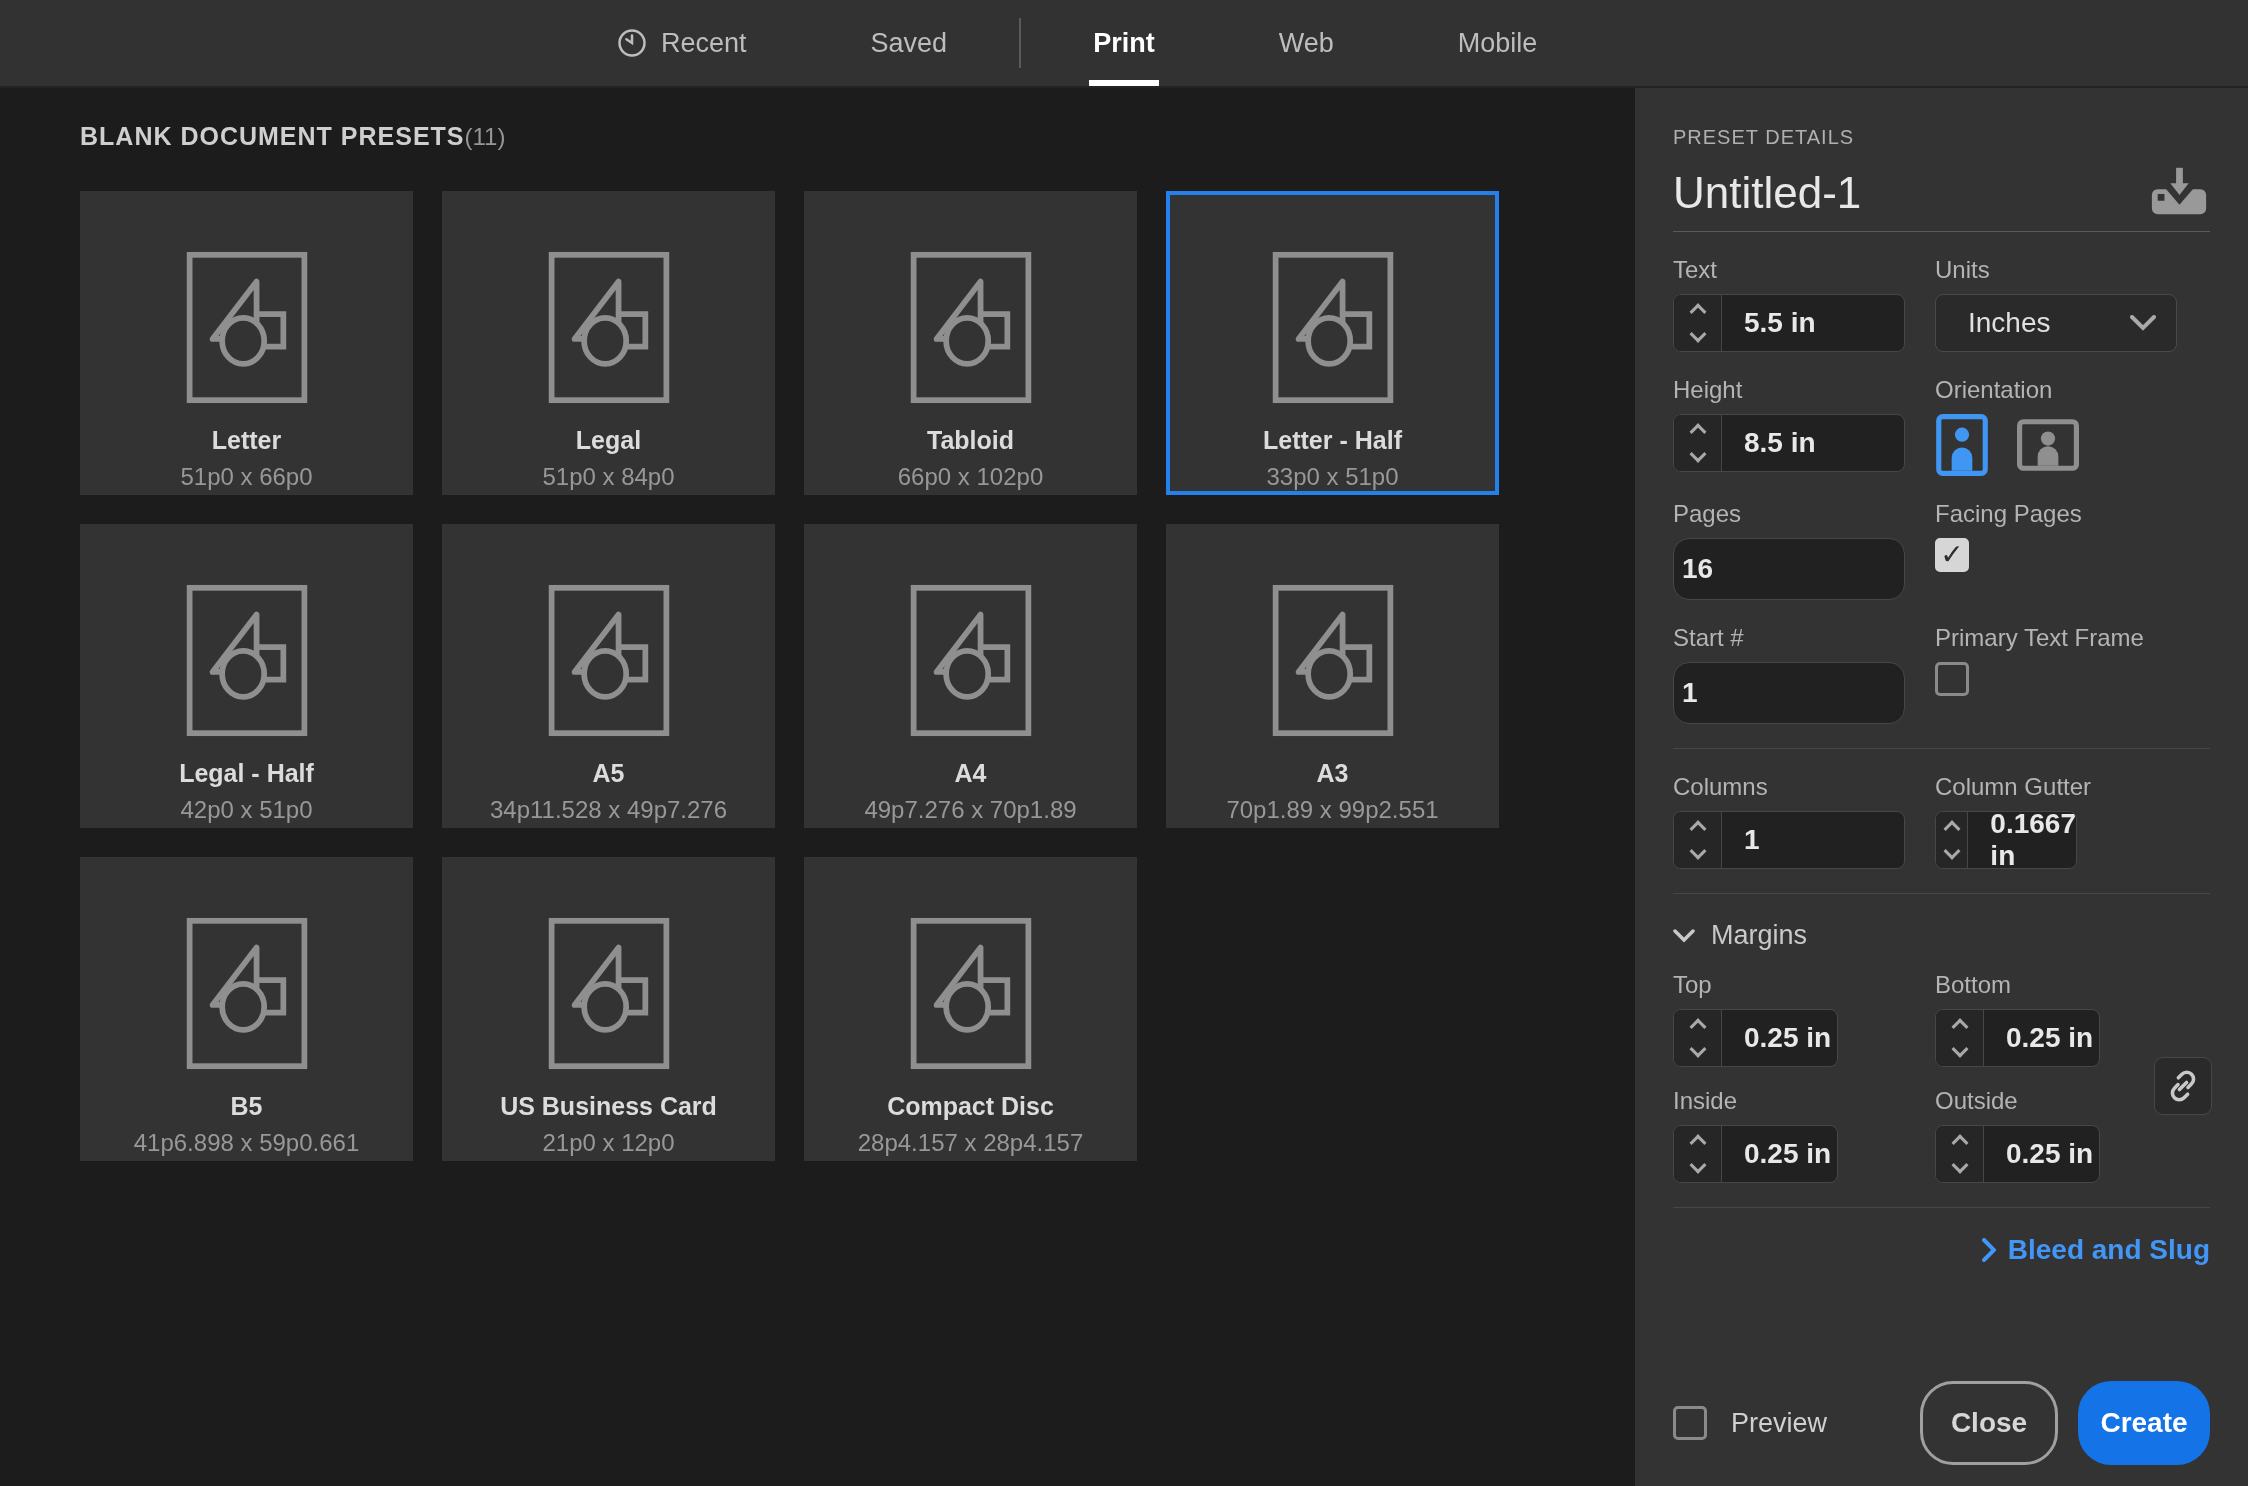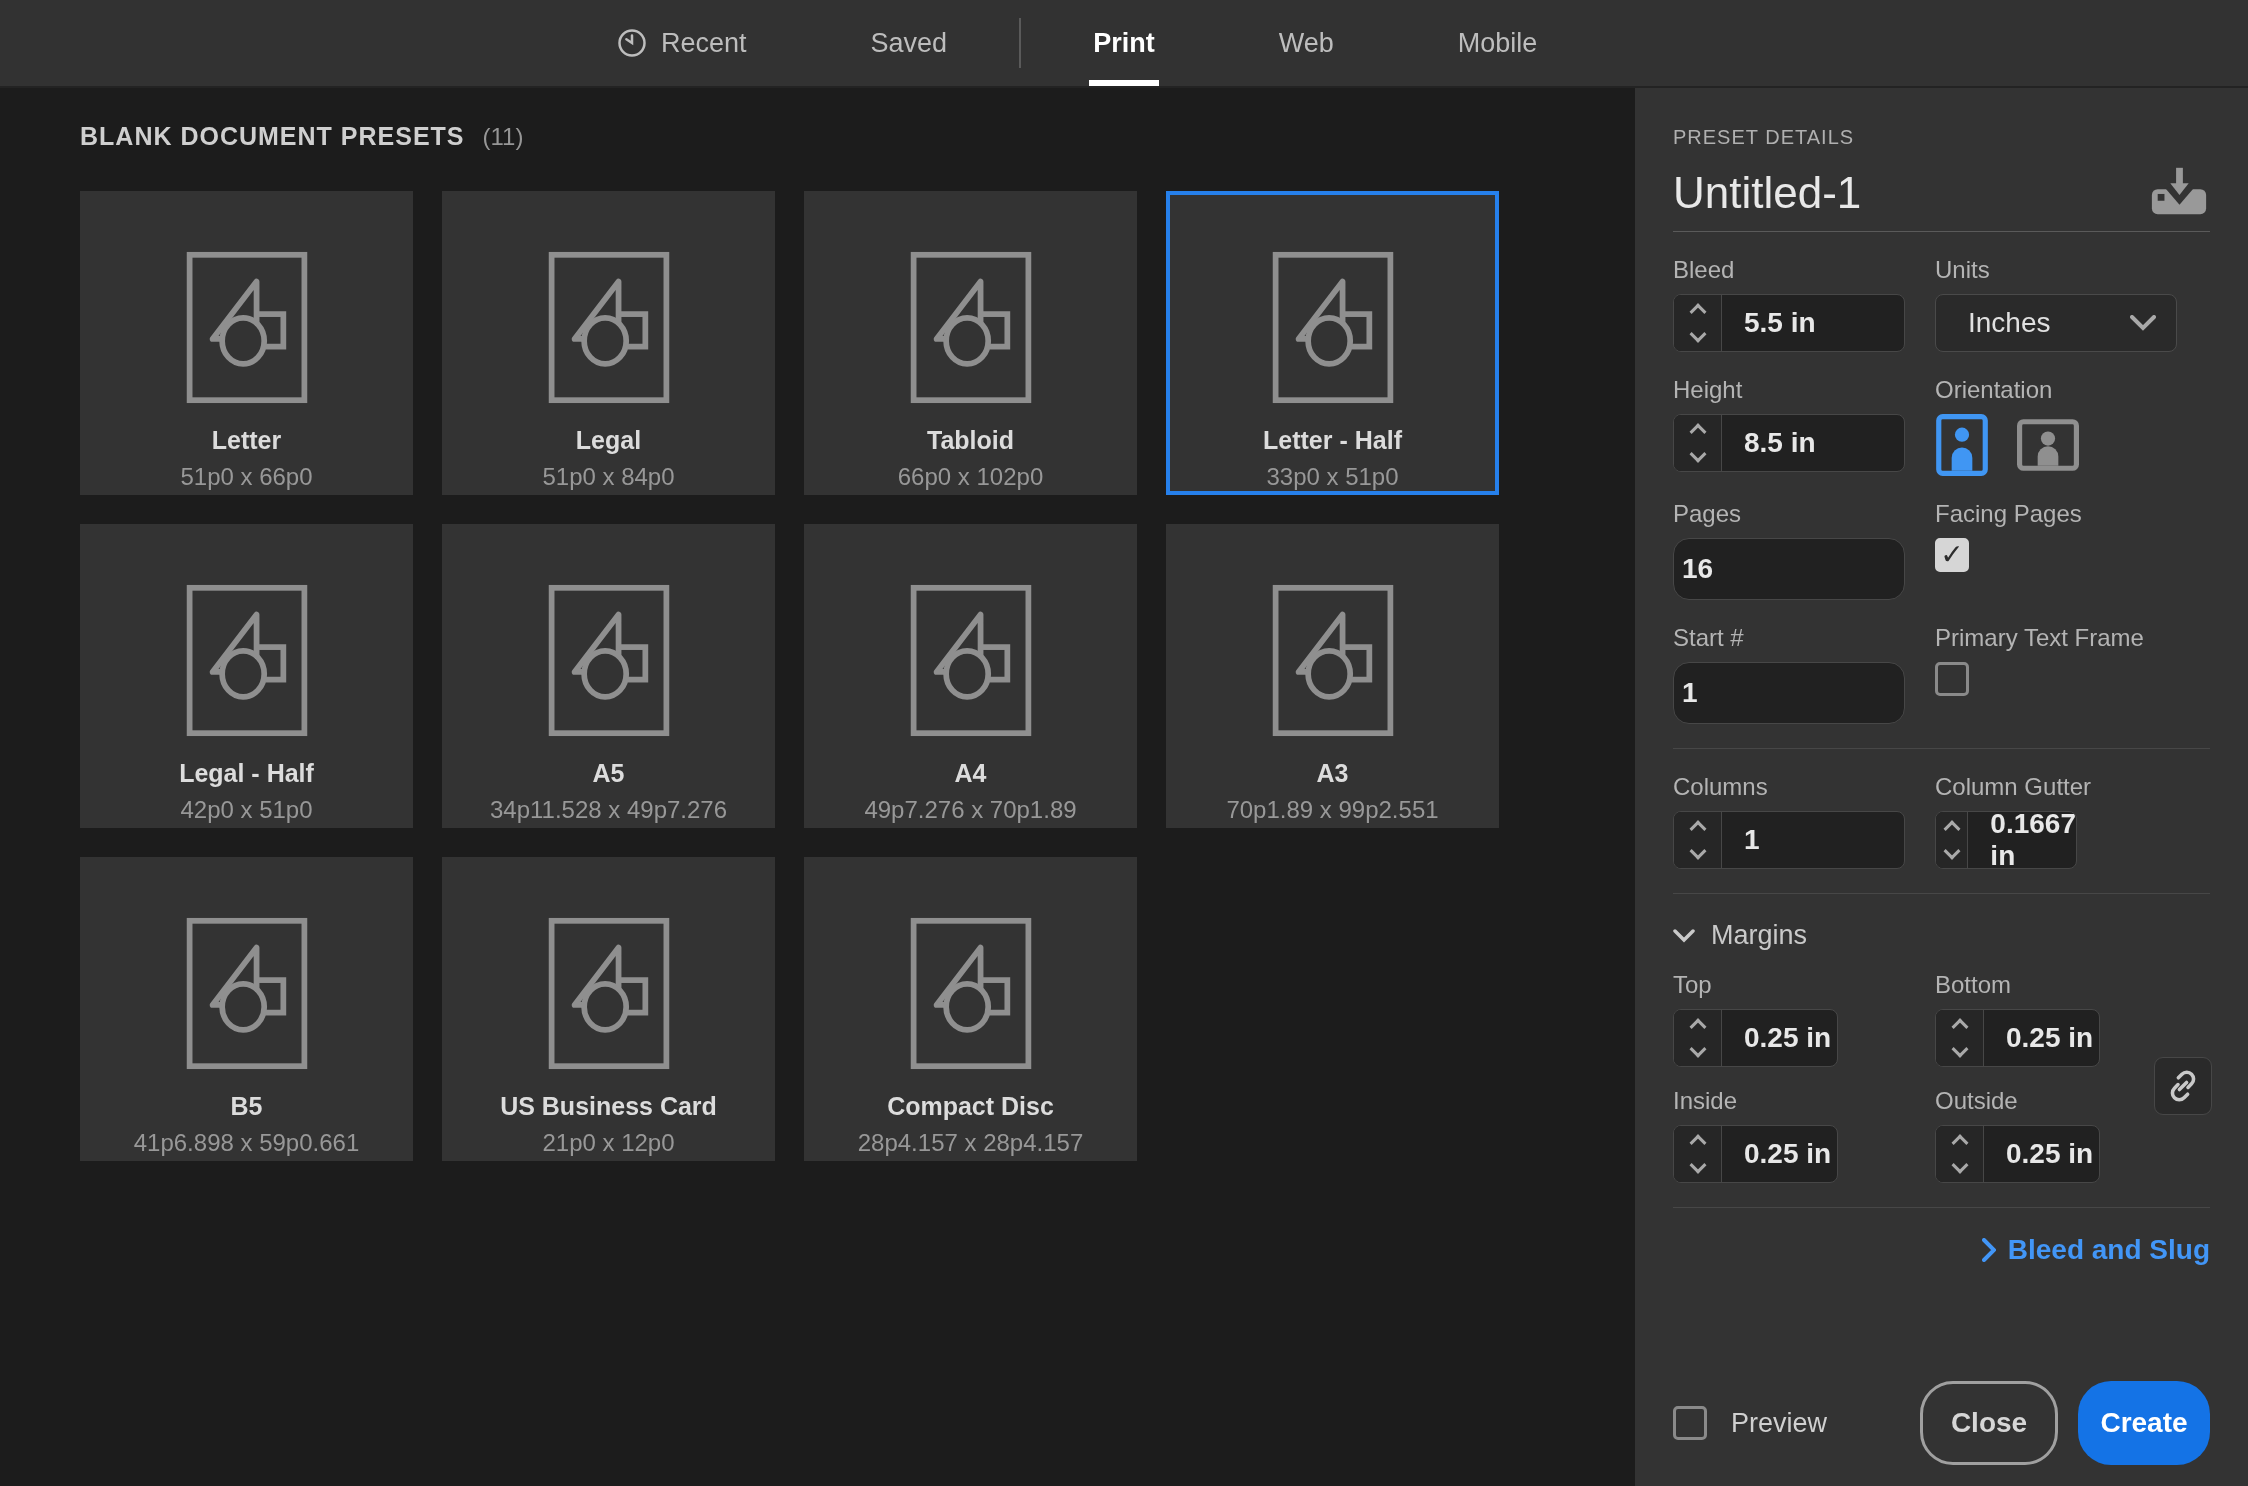--- a/index.html
+++ b/index.html
@@ -13,21 +13,21 @@
   .tab { position:relative; display:flex; align-items:center; gap:14px; height:100%;
     padding:0 62px; color:#bdbdbd; font-size:27px; cursor:default; }
   .tab .label { white-space:nowrap; }
   .tab.active { color:#ffffff; font-weight:bold; }
   .tab.active::after { content:""; position:absolute; left:50%; transform:translateX(-50%);
     bottom:0; width:70px; height:6px; background:#ffffff; }
   .tab-divider { width:2px; height:50px; background:#5a5a5a; margin:0 10px; }
   .clock-ico { width:30px; height:30px; }
 
   
-  .presets-head { position:absolute; left:80px; top:122px; display:flex; align-items:baseline; gap:18px; }
+  .presets-head { position:absolute; left:80px; top:122px; display:flex; align-items:baseline; }
   .presets-title { color:#cfcfcf; font-size:25px; font-weight:bold; letter-spacing:1px; }
   .presets-count { color:#969696; font-size:24px; }
   .preset-grid { position:absolute; left:80px; top:191px; width:1430px;
     display:grid; grid-template-columns:repeat(4,333px); grid-auto-rows:304px; gap:29px; }
   .preset-card { background:#333333; border-radius:0; border:4px solid transparent;
     display:flex; flex-direction:column; align-items:center; cursor:pointer; }
   .preset-card.selected { border-color:#2680eb; }
   .preset-ico { margin-top:56px; width:130px; height:160px; color:#8f8f8f; }
   .preset-name { margin-top:22px; color:#dcdcdc; font-size:25px; font-weight:bold; }
   .preset-dims { margin-top:8px; color:#989898; font-size:24px; }
@@ -269,21 +269,21 @@
       <rect x="29" y="2" width="7" height="20" fill="#999999"></rect>
       <rect x="4" y="24" width="56" height="26" rx="6" fill="#999999"></rect>
       <path d="M17 22 L32.5 40 L48 22 Z" fill="#333333"></path>
       <path d="M23 18 L32.5 30 L42 18 Z" fill="#999999"></path>
       <rect x="10" y="29" width="7" height="7" fill="#333333"></rect>
     </svg>
   </div>
 
   <div class="field-row">
     <div>
-      <span class="field-label">Bleed</span>
+      <span class="field-label">Text</span>
       <div class="stepper w-big">
         <div class="stepper-btns">
           <span class="chev-btn">
               <i class="chev up"></i>
             </span>
           <span class="chev-btn">
               <i class="chev down"></i>
             </span>
         </div>
         <div class="stepper-value">5.5 in</div>

